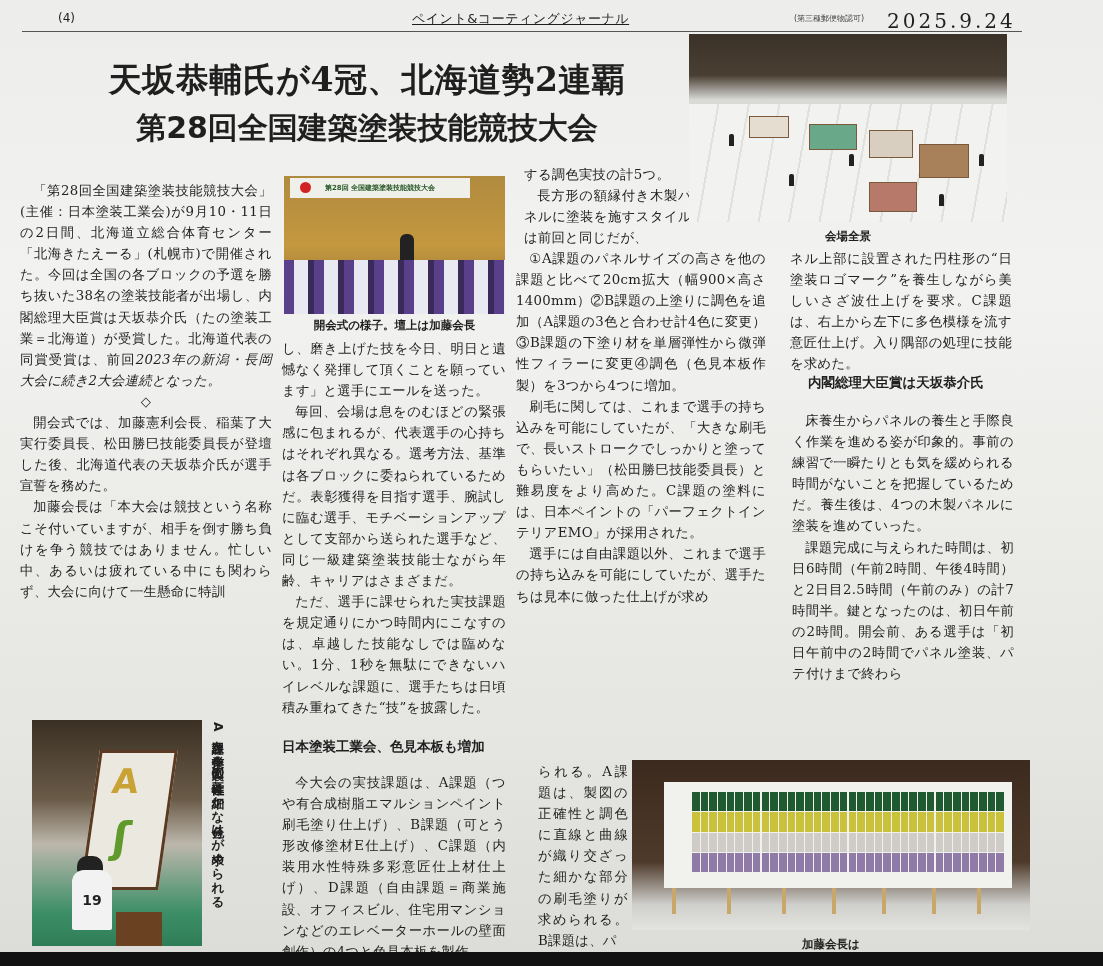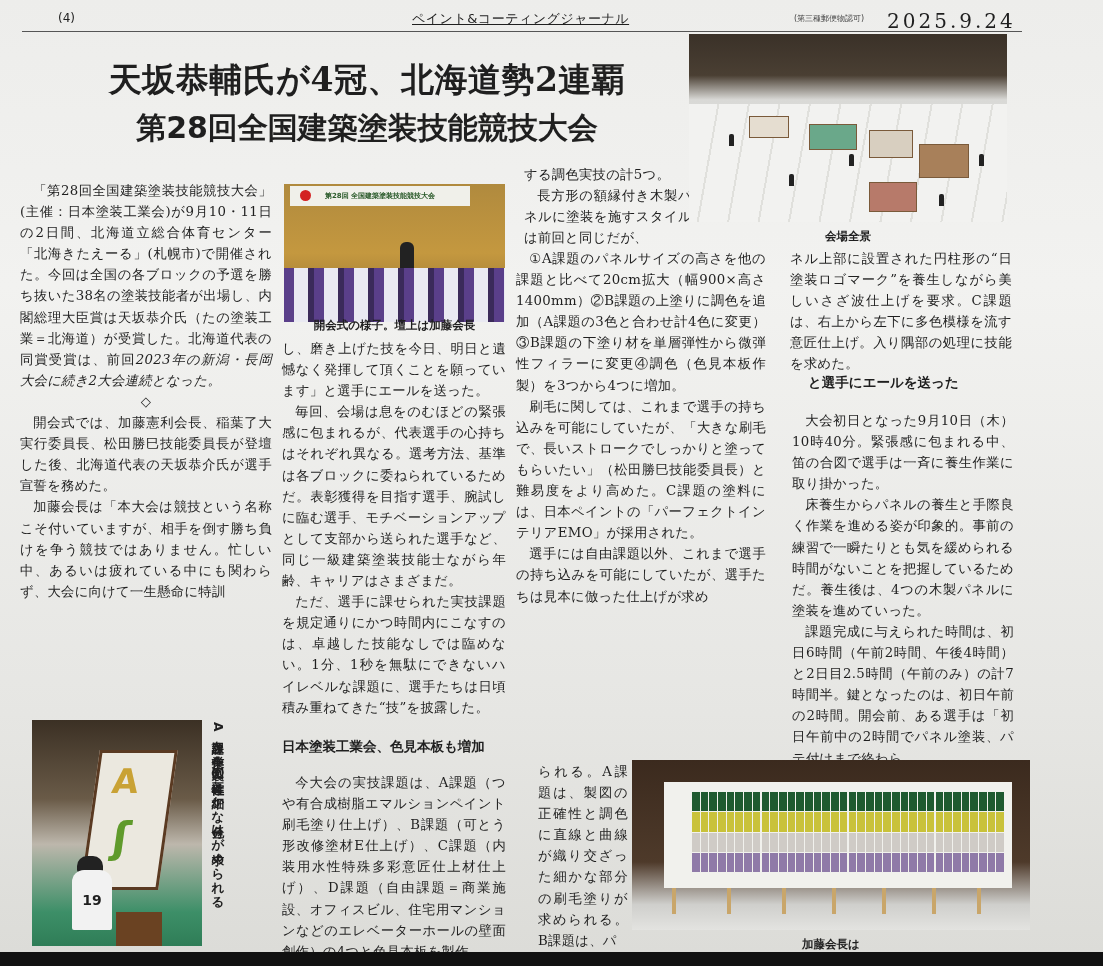--- a/index.html
+++ b/index.html
@@ -33,21 +33,21 @@
 
   
   .photo { position: absolute; overflow: hidden; }
   .caption { position: absolute; font-family: "DejaVu Sans", sans-serif; font-weight: bold; font-size: 11.5px; text-align: center; }
 
   .photo-venue { left: 689px; top: 34px; width: 318px; height: 188px; background: linear-gradient(180deg, #3a3128 0%, #4a3f33 22%, #d9d9d6 35%, #ececea 100%); }
   .venue-floor { position: absolute; left: 0; top: 70px; width: 100%; height: 118px; background: repeating-linear-gradient(100deg, #f2f2f0 0 28px, #e0e0dc 28px 30px); }
   .booth { position: absolute; border: 1px solid #7a5a3a; }
   .person { position: absolute; width: 5px; height: 12px; background: #222; border-radius: 2px 2px 0 0; }
 
-  .photo-ceremony { left: 284px; top: 184px; width: 221px; height: 138px; background: linear-gradient(180deg, #b08a3e 0%, #c4983f 50%, #8a6a30 100%); }
+  .photo-ceremony { left: 284px; top: 176px; width: 221px; height: 138px; background: linear-gradient(180deg, #b08a3e 0%, #c4983f 50%, #8a6a30 100%); }
   .banner { position: absolute; left: 6px; top: 2px; width: 180px; height: 20px; background: #f0f0ea; font-size: 7px; font-family: "DejaVu Sans", sans-serif; font-weight: bold; text-align: center; line-height: 20px; color: #2a5a2a; }
   .sun { position: absolute; left: 16px; top: 6px; width: 11px; height: 11px; border-radius: 50%; background: #d32222; }
   .audience { position: absolute; left: 0; top: 84px; width: 100%; height: 54px; background: repeating-linear-gradient(90deg, #5a3f8a 0 10px, #e9e9f2 10px 24px, #3a2a5a 24px 30px); }
   .speaker { position: absolute; left: 116px; top: 58px; width: 14px; height: 28px; background: #222; border-radius: 6px 6px 0 0; }
 
   .photo-painter { left: 32px; top: 720px; width: 170px; height: 226px; background: linear-gradient(180deg, #3b3024 0%, #6a5b48 35%, #bdb7ac 55%, #3d8f68 85%, #2f7d57 100%); }
   .canvas { position: absolute; left: 58px; top: 30px; width: 78px; height: 140px; background: #ebe8df; border: 3px solid #5a3a22; transform: skewX(-8deg); }
   .letter-a { position: absolute; left: 14px; top: 8px; font-size: 34px; font-weight: bold; color: #c9a235; font-family: "DejaVu Sans", sans-serif; }
   .letter-g { position: absolute; left: 22px; top: 60px; font-size: 42px; font-weight: bold; color: #5f9a2b; font-family: "DejaVu Sans", sans-serif; }
   .painter { position: absolute; left: 40px; top: 150px; width: 40px; height: 60px; background: #f2f2f2; border-radius: 12px 12px 2px 2px; font-size: 14px; font-weight: bold; text-align: center; padding-top: 22px; font-family: "DejaVu Sans", sans-serif; }
@@ -126,23 +126,22 @@
     <div class="person" style="left:100px; top:140px;"></div>
     <div class="person" style="left:160px; top:120px;"></div>
     <div class="person" style="left:250px; top:160px;"></div>
     <div class="person" style="left:290px; top:120px;"></div>
   </div>
   <div class="caption" style="left:689px; top:229px; width:318px;">会場全景</div>
 
   <div class="col" style="left:790px; top:248px; width:222px;">
     <p class="noindent">ネル上部に設置された円柱形の“日塗装ロゴマーク”を養生しながら美しいさざ波仕上げを要求。C課題は、右上から左下に多色模様を流す意匠仕上げ。入り隅部の処理に技能を求めた。</p>
   </div>
-  <div class="section-head" style="left:808px; top:374px;">と選手にエールを送った</div>
+  <div class="section-head" style="left:808px; top:374px;">内閣総理大臣賞は天坂恭介氏</div>
   <div class="col" style="left:792px; top:410px; width:222px;">
-    <p>大会初日となった9月10日（木）10時40分。緊張感に包まれる中、笛の合図で選手は一斉に養生作業に取り掛かった。</p>
     <p>床養生からパネルの養生と手際良く作業を進める姿が印象的。事前の練習で一瞬たりとも気を緩められる時間がないことを把握しているためだ。養生後は、4つの木製パネルに塗装を進めていった。</p>
     <p>課題完成に与えられた時間は、初日6時間（午前2時間、午後4時間）と2日目2.5時間（午前のみ）の計7時間半。鍵となったのは、初日午前の2時間。開会前、ある選手は「初日午前中の2時間でパネル塗装、パテ付けまで終わら</p>
   </div>
 
   <div class="photo photo-painter">
     <div class="canvas">
       <div class="letter-a">A</div>
       <div class="letter-g">ʃ</div>
     </div>
     <div class="painter-cap"></div>

